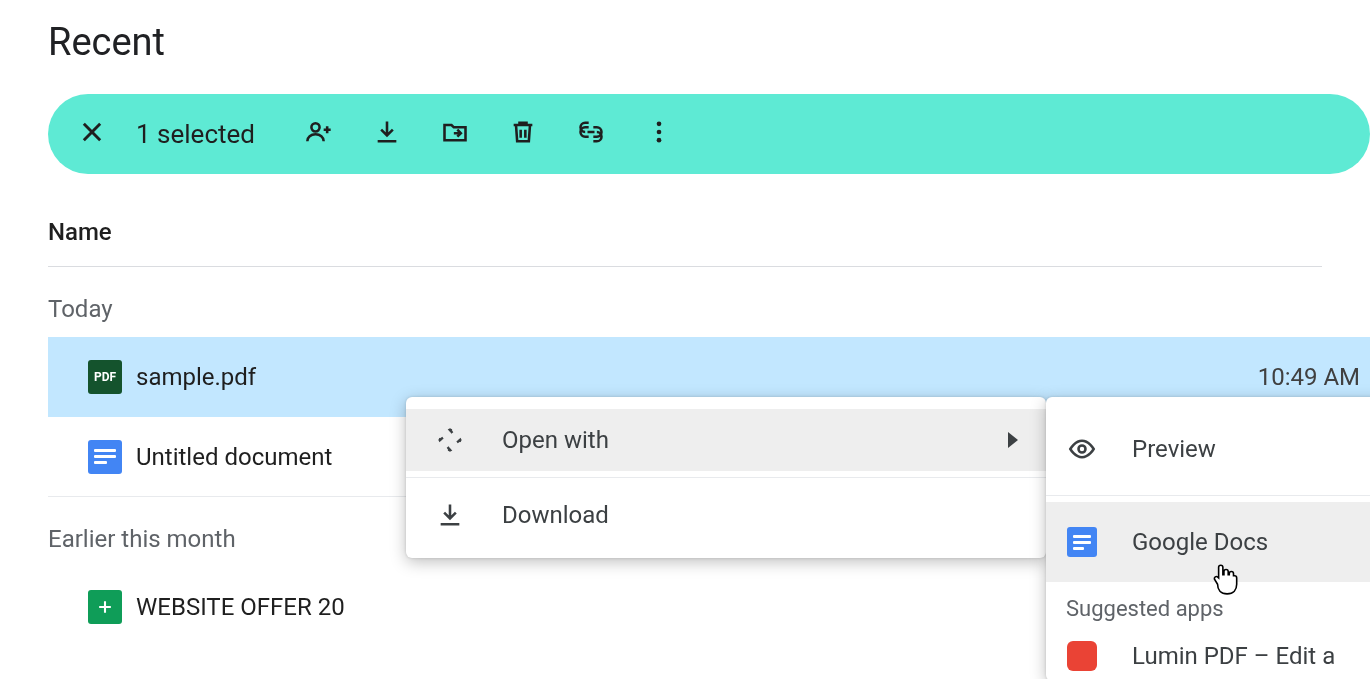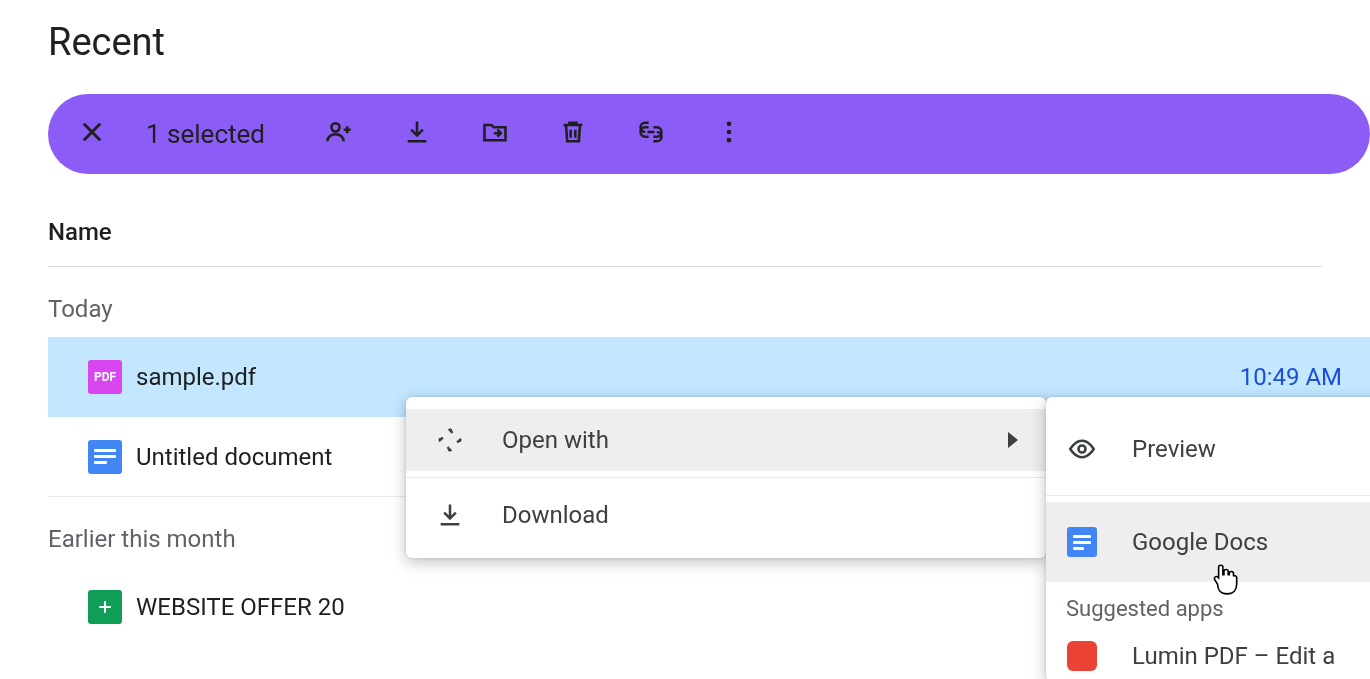--- a/index.html
+++ b/index.html
@@ -13,27 +13,27 @@
     position: relative;
   }
   .page-title {
     font-size: 38px;
     font-weight: 400;
     color: #202124;
     padding: 20px 0 0 48px;
   }
   .selection-bar {
     margin: 30px 0 0 48px;
-    background: #8b5cf6;
+    background: #5eead4;
     border-radius: 40px;
     height: 80px;
     display: flex;
     align-items: center;
     padding: 0 20px;
-    gap: 30px;
+    gap: 20px;
     width: calc(100% - 48px);
   }
   .selection-bar .close-btn {
     width: 48px; height: 48px;
     display: flex; align-items: center; justify-content: center;
     border-radius: 50%;
     cursor: pointer;
   }
   .selection-bar .sel-text {
     font-size: 26px;
@@ -82,23 +82,23 @@
     position: absolute;
     left: 40px;
   }
   .file-row .file-name {
     font-size: 24px;
     color: #1f1f1f;
   }
   .file-row.bold .file-name { font-weight: 400; }
   .file-row .file-time {
     position: absolute;
-    right: 28px;
-    font-size: 24px;
-    color: #1d4ed8;
+    right: 10px;
+    font-size: 24px;
+    color: #404040;
   }
   .context-menu {
     position: absolute;
     left: 406px;
     top: 397px;
     width: 640px;
     background: #fff;
     border-radius: 6px;
     box-shadow: 0 4px 16px rgba(0,0,0,0.25), 0 0 3px rgba(0,0,0,0.15);
     padding: 12px 0;
@@ -159,21 +159,21 @@
   }
   .cursor-hand {
     position: absolute;
     left: 1208px;
     top: 562px;
     width: 34px; height: 34px;
     pointer-events: none;
   }
   
   .icon-pdf {
-    background: #d946ef;
+    background: #14532d;
     border-radius: 3px;
     display: flex; align-items: center; justify-content: center;
     color: #fff; font-size: 12px; font-weight: 700;
   }
   .icon-docs {
     background: #4285f4;
     border-radius: 3px;
     display: flex; flex-direction: column; justify-content: center;
     padding: 5px 6px; gap: 3px;
   }

